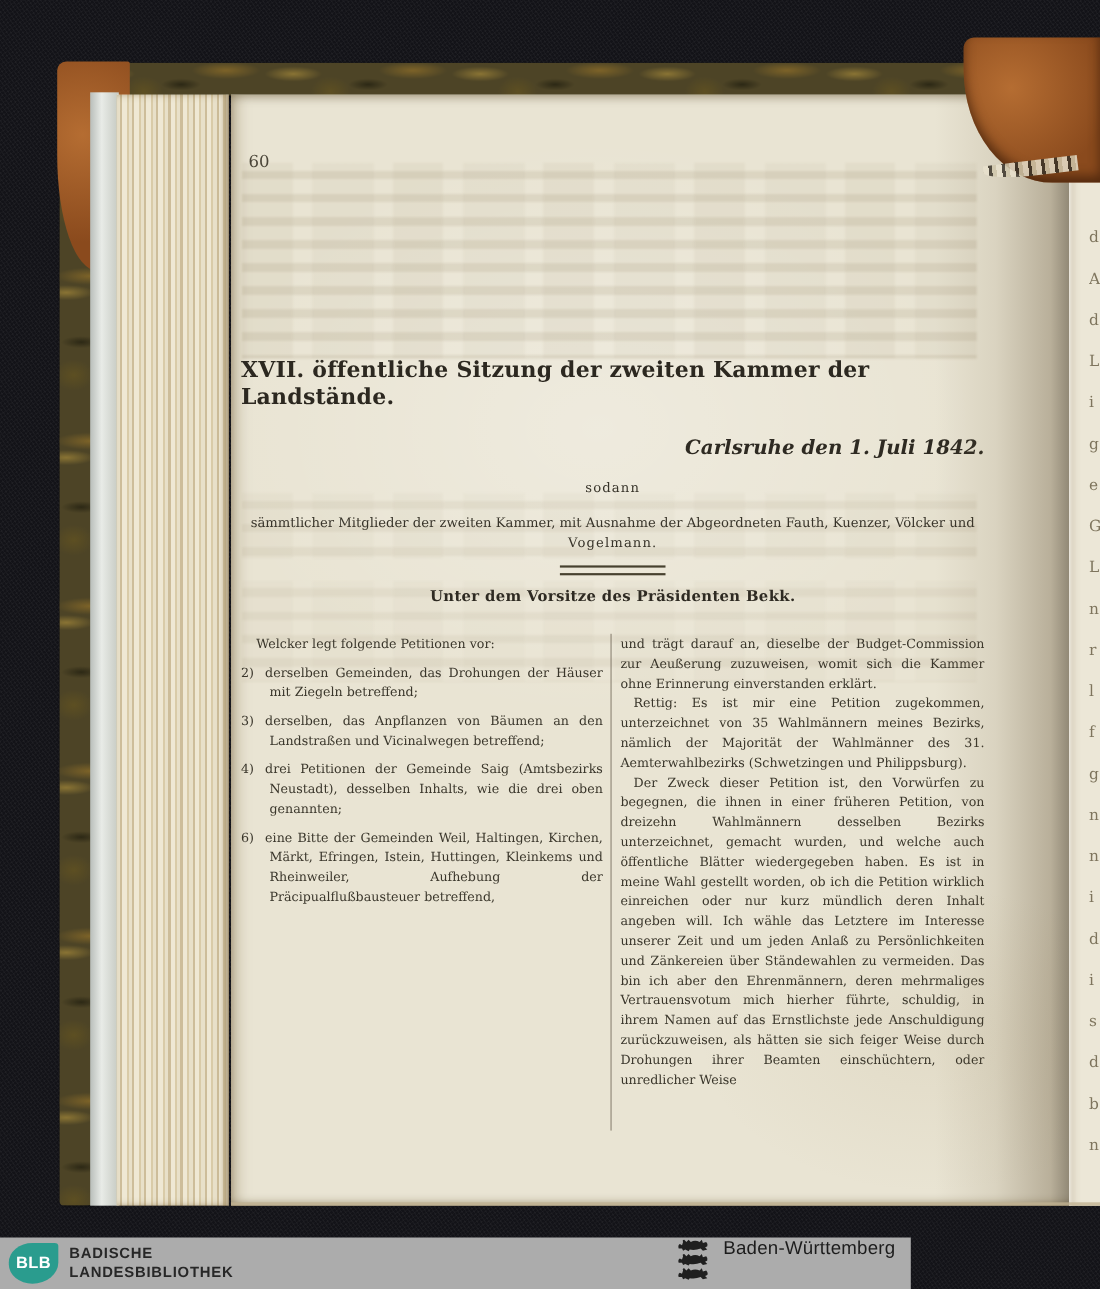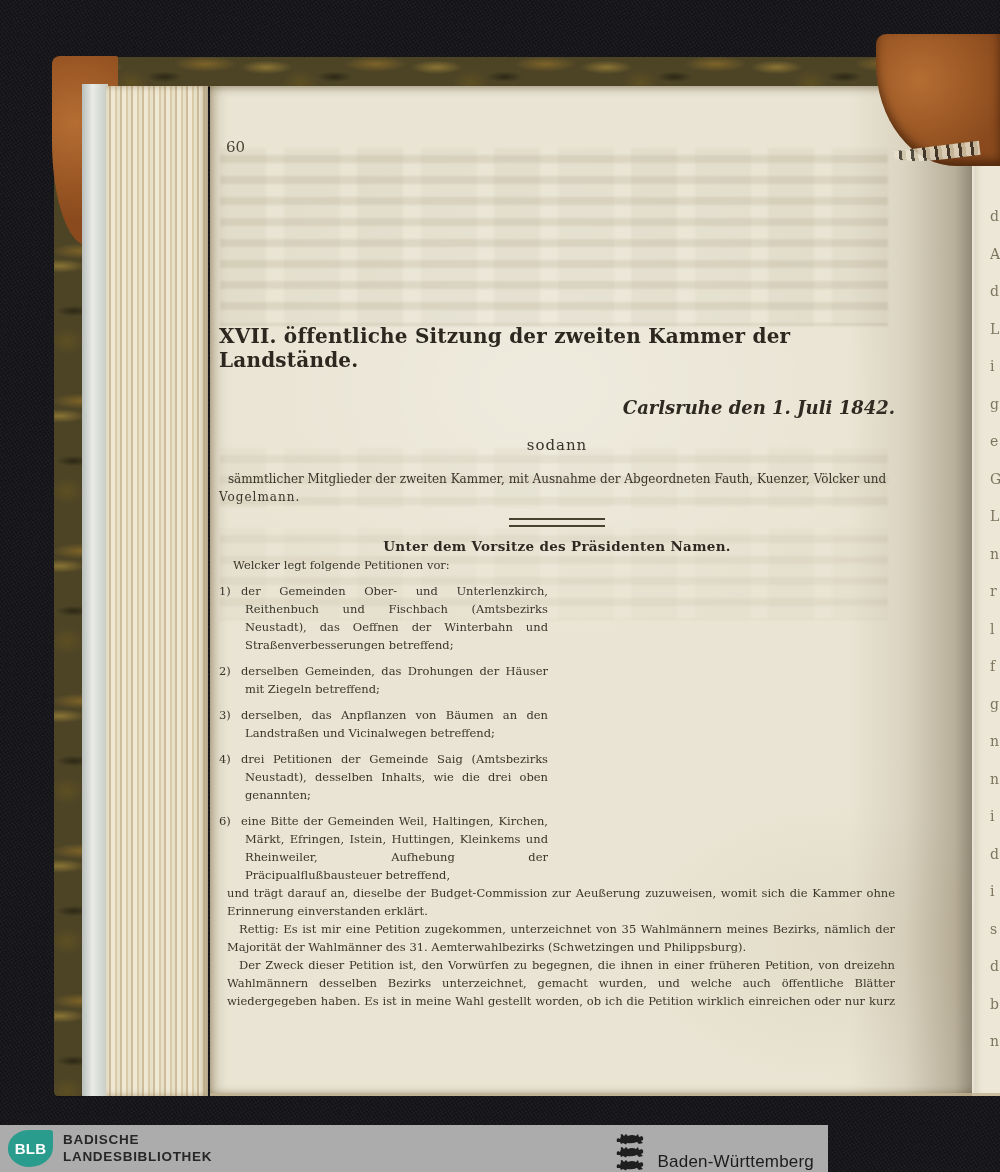--- a/index.html
+++ b/index.html
@@ -53,45 +53,45 @@
       repeating-linear-gradient(90deg, rgba(118,100,62,.10) 0 46px, transparent 46px 64px, rgba(118,100,62,.08) 64px 120px, transparent 120px 137px);}
   .ghost-a{left:10px;top:62px;width:668px;height:178px;}
   .ghost-b{left:10px;top:362px;width:668px;height:60px;opacity:.35;}
   .ghost-c{left:10px;top:442px;width:668px;height:92px;opacity:.3;}
   .page-number{position:absolute;left:16px;top:52px;font-size:15px;color:#4a4538;}
   
   .content{position:absolute;left:9px;top:238px;width:676px;color:#38342a;}
   .h-main{margin:0;text-align:left;font-size:20px;font-weight:700;color:#2c2820;letter-spacing:.2px;}
   .h-sub{margin:25px 0 0;text-align:right;font-size:18px;font-weight:600;color:#2e2a22;font-style:italic;}
   .presence{margin-top:25px;text-align:center;font-size:11.5px;letter-spacing:.3px;}
-  .sodann{margin-top:18px;text-align:center;font-size:15px;letter-spacing:1px;}
+  .sodann{margin-top:18px;text-align:center;font-size:12px;letter-spacing:1px;}
   .members{margin-top:15px;text-align:center;font-size:12px;line-height:21px;}
-  .members-2{text-align:left;font-size:12px;letter-spacing:1px;}
+  .members-2{text-align:center;font-size:12px;letter-spacing:1px;}
   .divider{margin:14px auto 0;width:96px;height:5px;border-top:2px solid #47412f;border-bottom:2px solid #47412f;}
   .chair{margin-top:11px;text-align:center;font-size:13.5px;font-weight:700;color:#2e2a22;letter-spacing:.3px;}
-  .columns{margin-top:2px;display:flex;height:452px;overflow:hidden;flex-direction:column;}
+  .columns{margin-top:26px;display:flex;height:452px;overflow:hidden;}
   .col-left{width:336px;padding-right:7px;box-sizing:border-box;}
   .col-rule{width:1px;background:#6e6454;opacity:.75;}
   .col-right{flex:1;padding-left:8px;box-sizing:border-box;}
   .bodytext{font-size:11.5px;line-height:18px;text-align:justify;color:#3a362b;}
   .intro{text-indent:14px;}
   .item{padding-left:26px;text-indent:-26px;margin-top:8px;}
   .item .num{display:inline-block;width:22px;text-indent:0;}
   .grether{margin-top:8px;}
   .col-right p{margin:0;}
   .col-right p + p{text-indent:12px;}
   
   .footer{position:absolute;left:0;bottom:0;width:828px;height:47px;background:#acacac;
     display:flex;align-items:center;font-family:"Liberation Sans","DejaVu Sans",sans-serif;}
   .blb-badge{position:absolute;left:8px;top:5px;width:45px;height:37px;border-radius:50% 8% 55% 50%;
     display:flex;align-items:center;justify-content:center;}
   .blb-badge span{color:#fff;font-weight:700;font-size:15px;letter-spacing:.3px;}
   .lib-name{position:absolute;left:63px;top:7px;font-weight:700;font-size:13.5px;line-height:16.5px;
     letter-spacing:.7px;color:#272727;}
-  .state-group{position:absolute;right:14px;top:0;height:47px;display:flex;align-items:flex-end;}
+  .state-group{position:absolute;right:14px;top:0;height:47px;display:flex;align-items:flex-start;}
   .coa{margin-right:8px;}
   .state-name{font-size:17px;font-weight:500;color:#1c1c1c;letter-spacing:.2px;}
 </style>
 </head>
 <body>
 
 <div class="stage">
 
   <div class="cover-top marble"></div>
   <div class="cover-left marble"></div>
@@ -106,28 +106,27 @@
 
     <div class="page-number">60</div>
 
     <div class="content">
       <h1 class="h-main">XVII. öffentliche Sitzung der zweiten Kammer der Landstände.</h1>
       <h2 class="h-sub">Carlsruhe den 1. Juli 1842.</h2>
       <div class="sodann">sodann</div>
       <div class="members">sämmtlicher Mitglieder der zweiten Kammer, mit Ausnahme der Abgeordneten Fauth, Kuenzer, Völcker und</div>
       <div class="members-2">Vogelmann.</div>
       <div class="divider"></div>
-      <div class="chair">Unter dem Vorsitze des Präsidenten Namen.</div>
+      <div class="chair">Unter dem Vorsitze des Präsidenten Bekk.</div>
 
       <div class="columns">
         <div class="col-left bodytext">
           <div class="intro">Welcker legt folgende Petitionen vor:</div>
           <div>
 
-              <div class="item"><span class="num">1)</span><span>der Gemeinden Ober- und Unterlenzkirch, Reithenbuch und Fischbach (Amtsbezirks Neustadt), das Oeffnen der Winterbahn und Straßenverbesserungen betreffend;</span></div>
 
               <div class="item"><span class="num">2)</span><span>derselben Gemeinden, das Drohungen der Häuser mit Ziegeln betreffend;</span></div>
 
               <div class="item"><span class="num">3)</span><span>derselben, das Anpflanzen von Bäumen an den Landstraßen und Vicinalwegen betreffend;</span></div>
 
               <div class="item"><span class="num">4)</span><span>drei Petitionen der Gemeinde Saig (Amtsbezirks Neustadt), desselben Inhalts, wie die drei oben genannten;</span></div>
 
             </div>
           <div class="item"><span class="num">6)</span><span>eine Bitte der Gemeinden Weil, Haltingen, Kirchen, Märkt, Efringen, Istein, Huttingen, Kleinkems und Rheinweiler, Aufhebung der Präcipualflußbausteuer betreffend,</span></div>
         </div>

